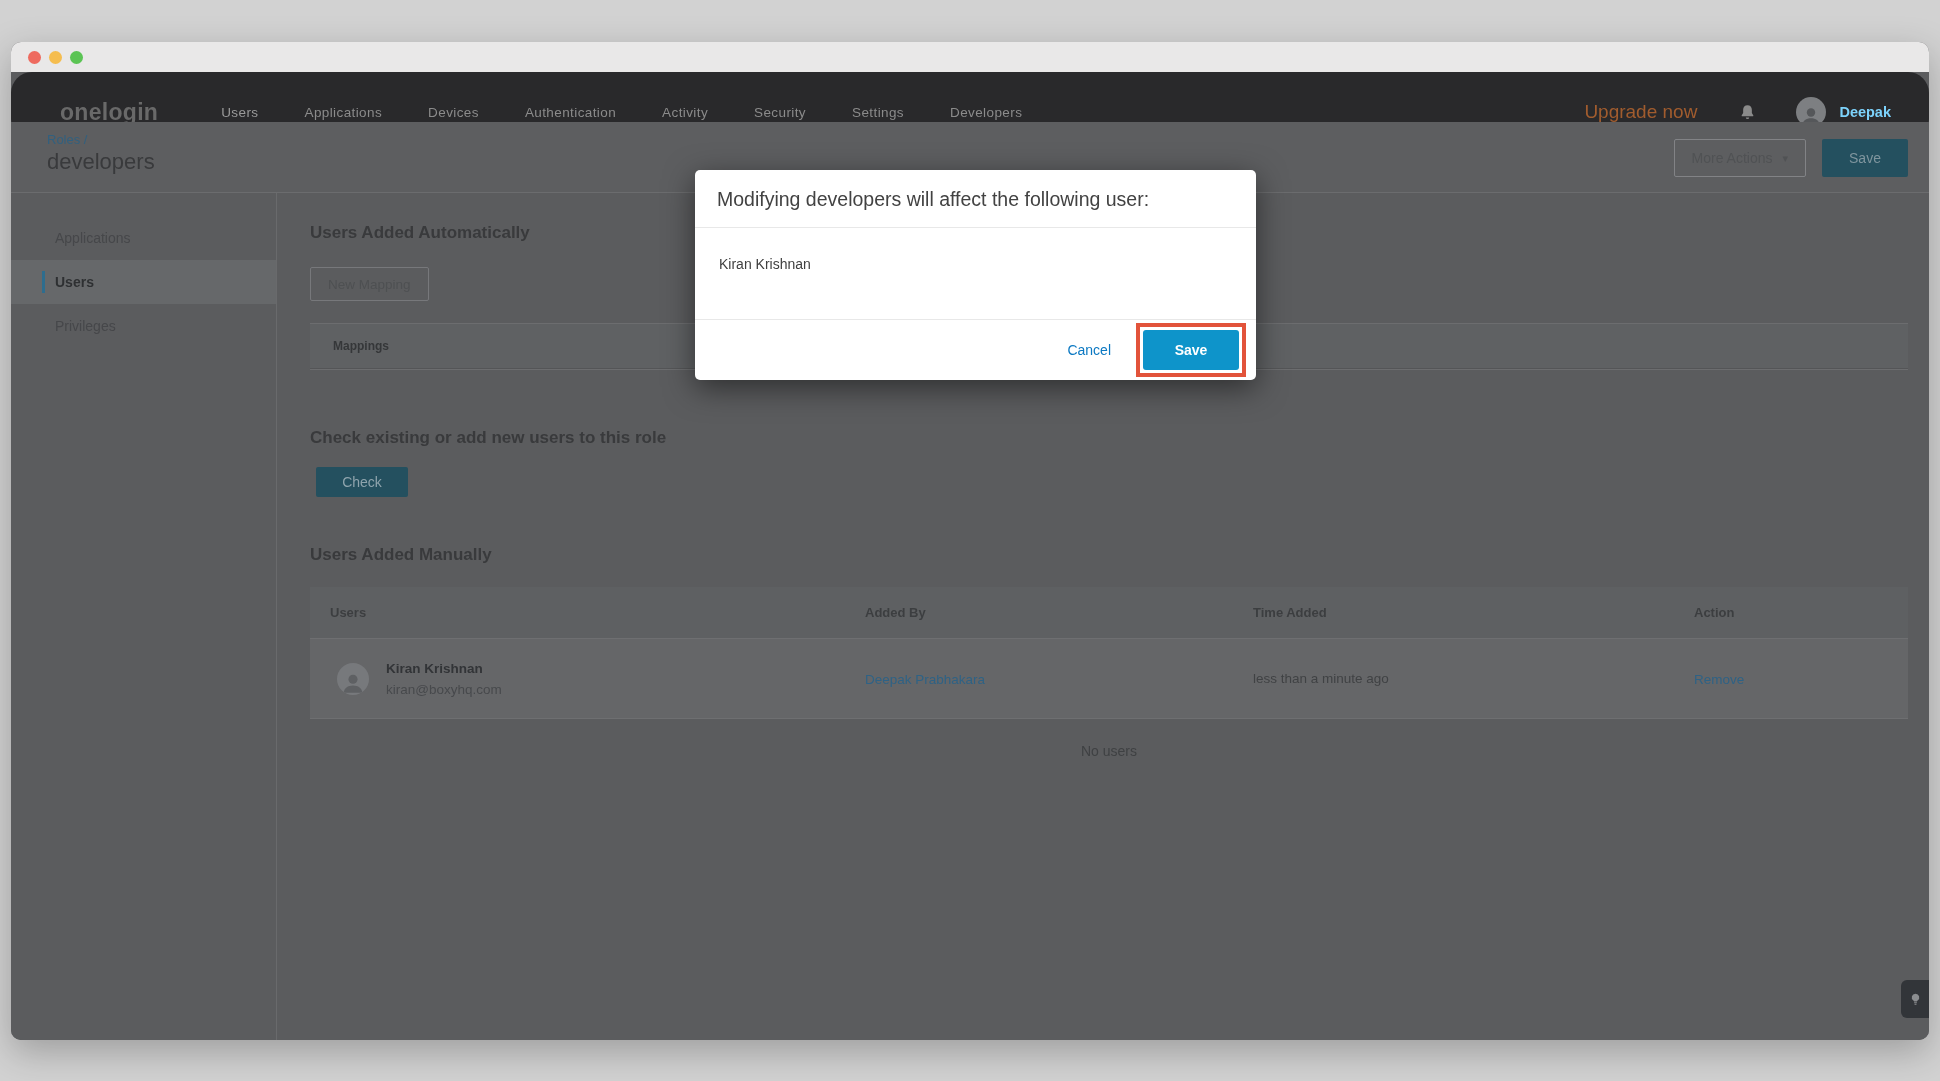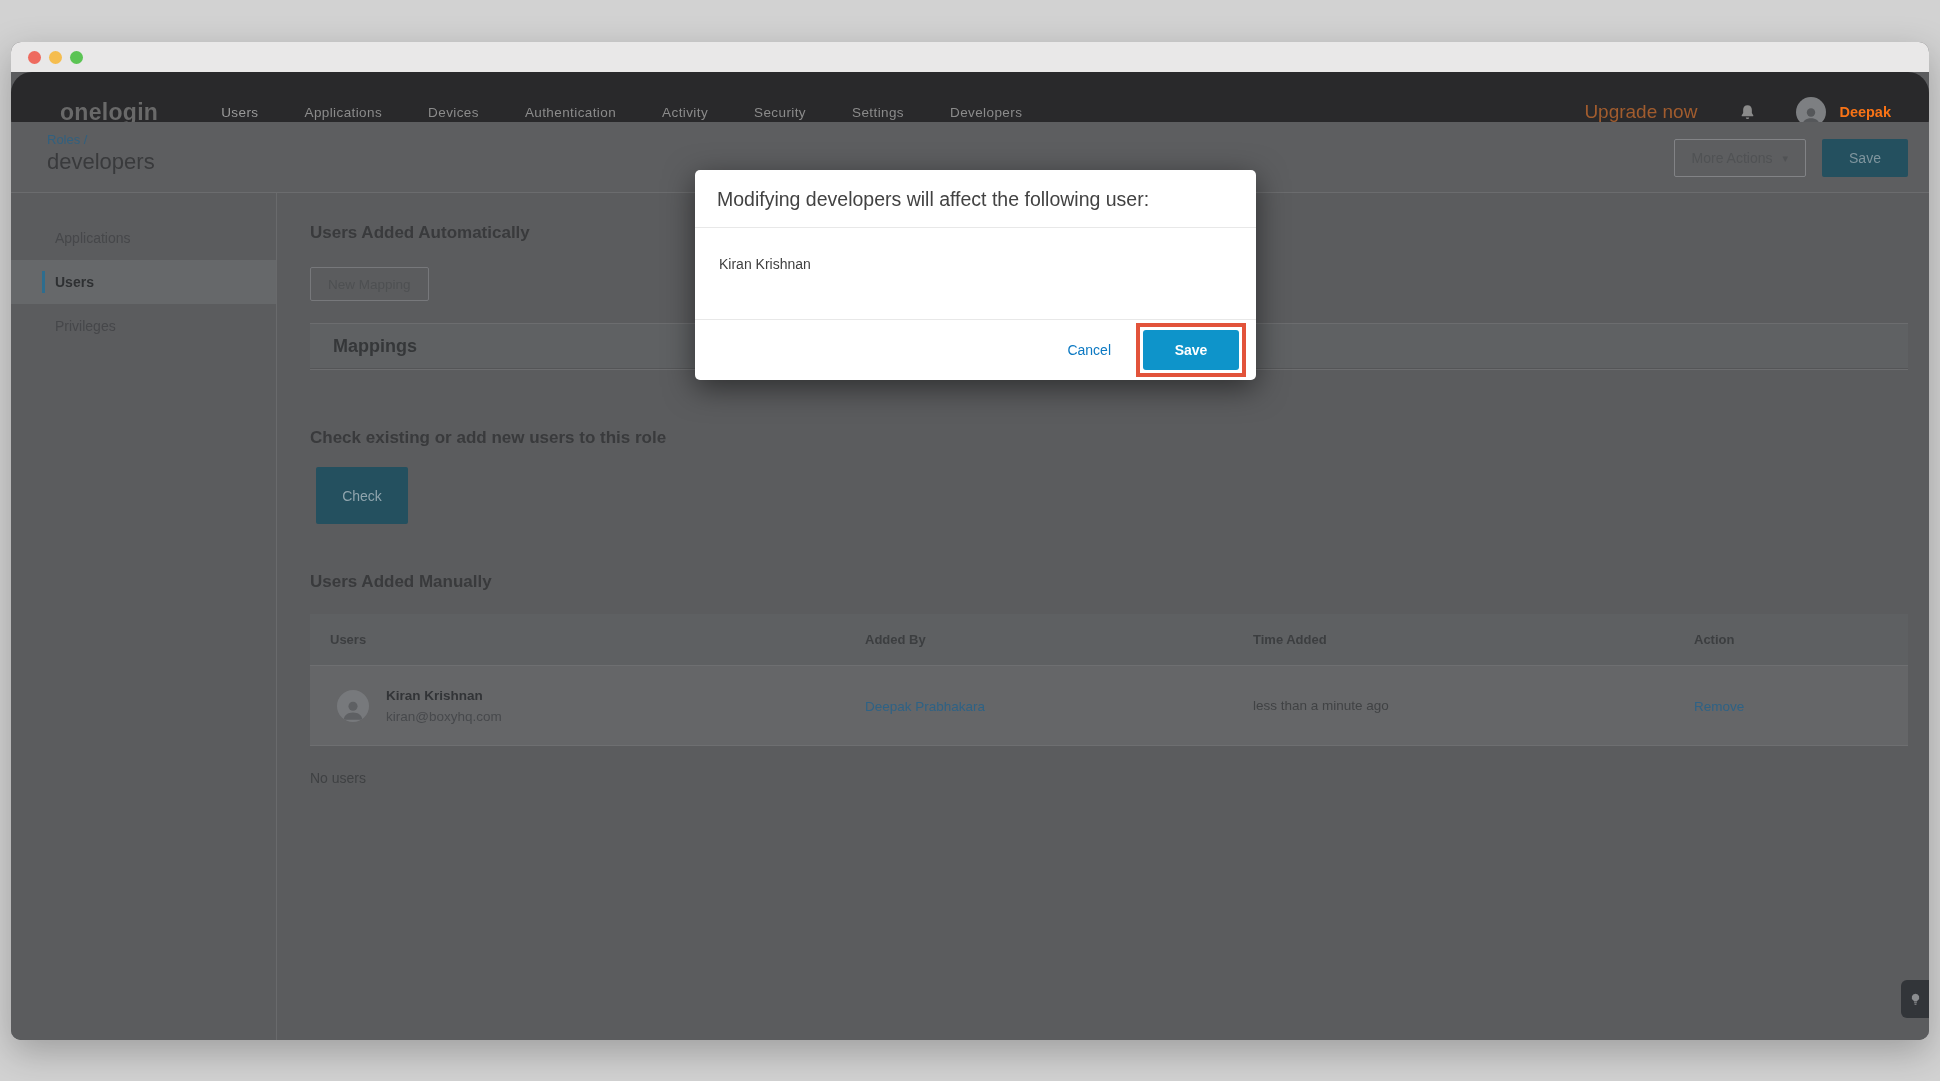--- a/index.html
+++ b/index.html
@@ -27,21 +27,21 @@
   .nav-item { color:#8b8b8b; font-size:13.5px; letter-spacing:.4px; padding:0 23px;
               display:flex; align-items:center; position:relative; cursor:default; }
   .nav-item.active { color:#9a9a9a; }
   .nav-item.active::after { content:""; position:absolute; left:17px; right:17px; bottom:0; height:3px; background:#2f6f8e; }
   .nav-right { margin-left:auto; display:flex; align-items:center; }
   .upgrade { color:#a15c2e; font-size:19px; margin-right:42px; }
   .bell { width:17px; height:17px; fill:#8a8a8a; margin-right:40px; }
   .nav-avatar { width:30px; height:30px; border-radius:50%; background:#7d7f82; overflow:hidden;
                 display:flex; align-items:flex-end; justify-content:center; margin-right:13px; }
   .nav-avatar svg { width:24px; height:24px; fill:#55575a; }
-  .nav-user { color:#f97316; font-size:14.5px; font-weight:bold; }
+  .nav-user { color:#7dd3fc; font-size:14.5px; font-weight:bold; }
 
   
   .page { position:absolute; top:80px; bottom:0; left:0; right:0; background:#5b5c5e; }
   .page-header { height:71px; background:#5d5e60; border-bottom:1px solid #6b6c6e; position:relative; }
   .breadcrumb { position:absolute; left:36px; top:10px; color:#31607f; font-size:13px; cursor:pointer; }
   .page-title { position:absolute; left:36px; top:27px; color:#393a3c; font-size:22px; }
   .header-actions { position:absolute; right:21px; top:17px; display:flex; gap:16px; }
   .btn-more { height:38px; padding:0 17px; border:1px solid #828386; background:transparent; border-radius:2px;
               color:#505254; font-size:14px; display:flex; align-items:center; gap:10px; }
   .btn-more .caret { font-size:11px; color:#505254; }
@@ -57,48 +57,48 @@
 
   .main { flex:1; padding:0 21px 0 33px; }
   .section-h { font-size:17px; font-weight:bold; color:#393a3c; line-height:22px; margin:0; }
   #auto-heading { margin-top:29px; }
   .btn-new-mapping { margin-top:23px; height:34px; padding:0 17px; background:transparent;
                      border:1px solid #77787b; border-radius:2px; color:#4e5052; font-size:13.5px; }
 
   .mappings-table { margin-top:22px; border-top:1px solid #6c6d6f; border-bottom:1px solid #6c6d6f; }
   .mappings-head { height:45px; background:#5f6163; border-bottom:1px solid #545557;
                    display:flex; align-items:center; padding-left:23px;
-                   font-size:18px; font-weight:bold; color:#353739; }
+                   font-size:12px; font-weight:bold; color:#353739; }
   .mappings-empty { height:50px; background:#636567; display:flex; align-items:center; padding-left:21px;
                     color:#8b8d8f; font-size:13.5px; }
 
   #check-heading { margin-top:57px; }
   .search-row { margin-top:18px; display:flex; }
   .search-input { width:298px; height:43px; background:#636568; border:1px solid #7b7d7f; border-radius:2px;
                   padding:0 13px; font-size:13.5px; color:#c8c9cb; font-family:"Liberation Sans", sans-serif; }
   .search-input::placeholder { color:#8e9092; }
-  .btn-check { width:92px; height:57px; margin-left:6px; background:#24505f; border:none; border-radius:2px;
+  .btn-check { width:92px; height:30px; margin-left:6px; background:#24505f; border:none; border-radius:2px;
                color:#8fa4ad; font-size:14px; }
 
   #manual-heading { margin-top:47px; }
   .manual-table { margin-top:21px; }
   .manual-head, .manual-row { display:grid; grid-template-columns:535px 388px 441px 1fr; padding-left:20px; align-items:center; }
   .manual-head { height:52px; background:#5e6062; border-bottom:1px solid #6e6f71;
                  font-size:13px; font-weight:bold; color:#3c3e40; }
   .manual-row { height:80px; background:#656668; border-bottom:1px solid #6e6f71; }
   .user-cell { display:flex; align-items:center; }
   .row-avatar { width:32px; height:32px; border-radius:50%; background:#77797c; overflow:hidden;
                 display:flex; align-items:flex-end; justify-content:center; margin-left:7px; flex:none; }
   .row-avatar svg { width:26px; height:26px; fill:#5e6063; }
   .user-meta { margin-left:17px; }
   .user-name { font-size:13.5px; font-weight:bold; color:#323437; margin-bottom:6px; }
   .user-email { font-size:13.5px; color:#47494c; }
   .dim-link { color:#2e6285; font-size:13.5px; cursor:pointer; }
   .time-cell { color:#404244; font-size:13.5px; }
-  .no-users { padding:24px 0 0; text-align:left; color:#3f4143; font-size:14px; }
+  .no-users { padding:24px 0 0; text-align:center; color:#3f4143; font-size:14px; }
 
   .bulb-btn { position:absolute; right:0; top:858px; width:28px; height:38px;
               background:#323539; border-radius:6px 0 0 6px; display:flex; align-items:center; justify-content:center; }
   .bulb-btn svg { width:13px; height:13px; fill:#8b8d90; }
 
   
   .modal { position:absolute; left:695px; top:170px; width:561px; z-index:50;
            background:#ffffff; border-radius:5px; box-shadow:0 8px 30px rgba(0,0,0,.5); }
   .modal-title { padding:18px 22px 16px; font-size:19.5px; color:#424242; border-bottom:1px solid #e8e8e8; }
   .modal-body { height:92px; padding:28px 24px 0; font-size:14px; color:#3f3f3f; border-bottom:1px solid #e8e8e8; }

